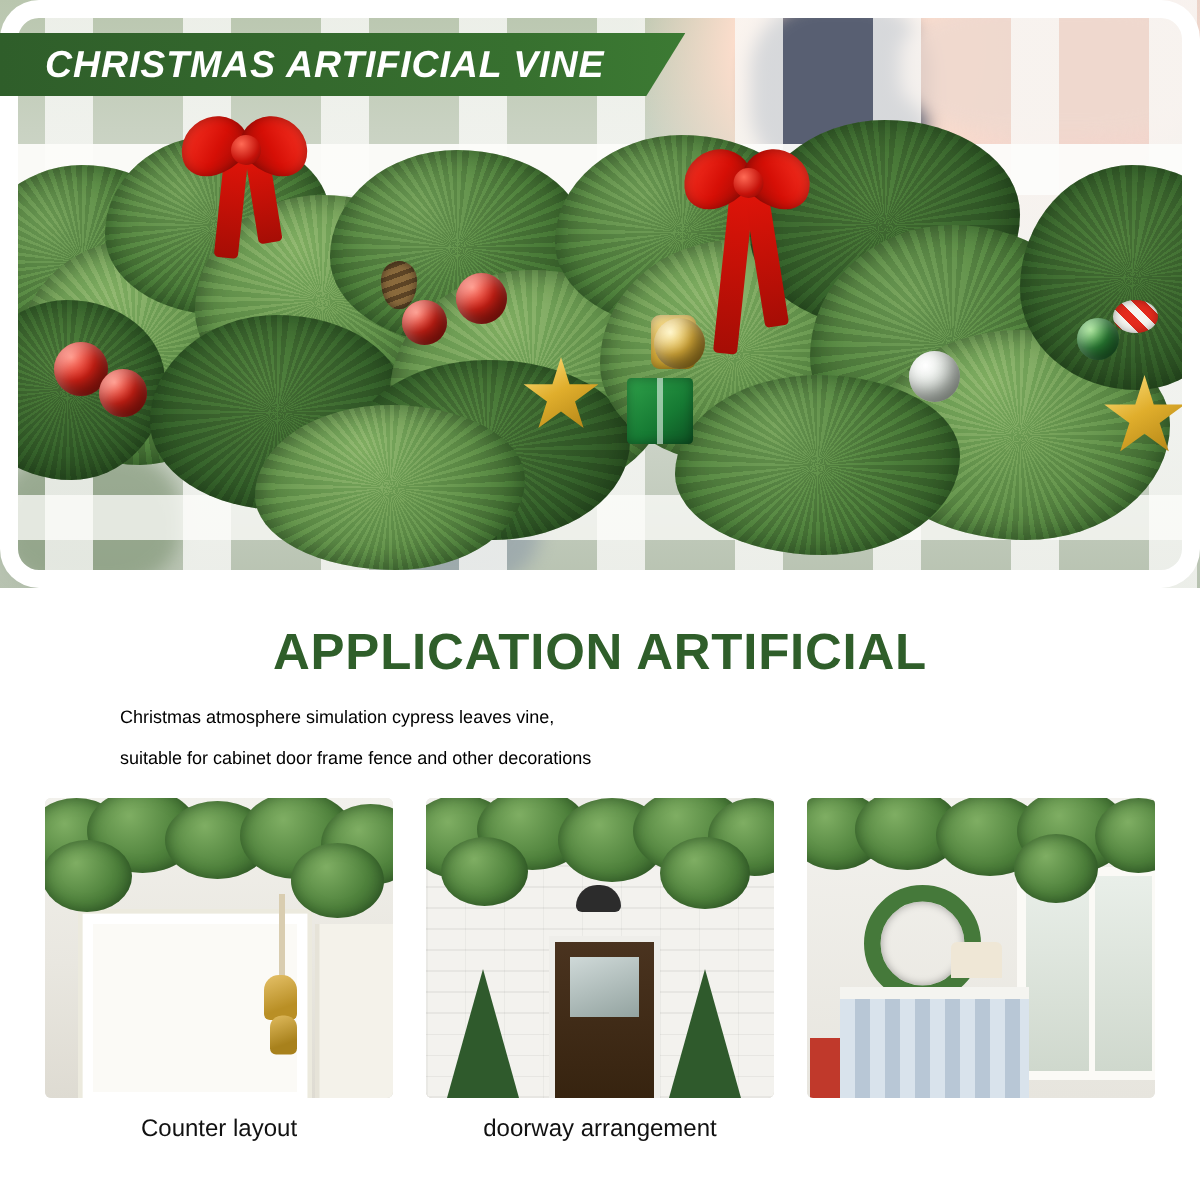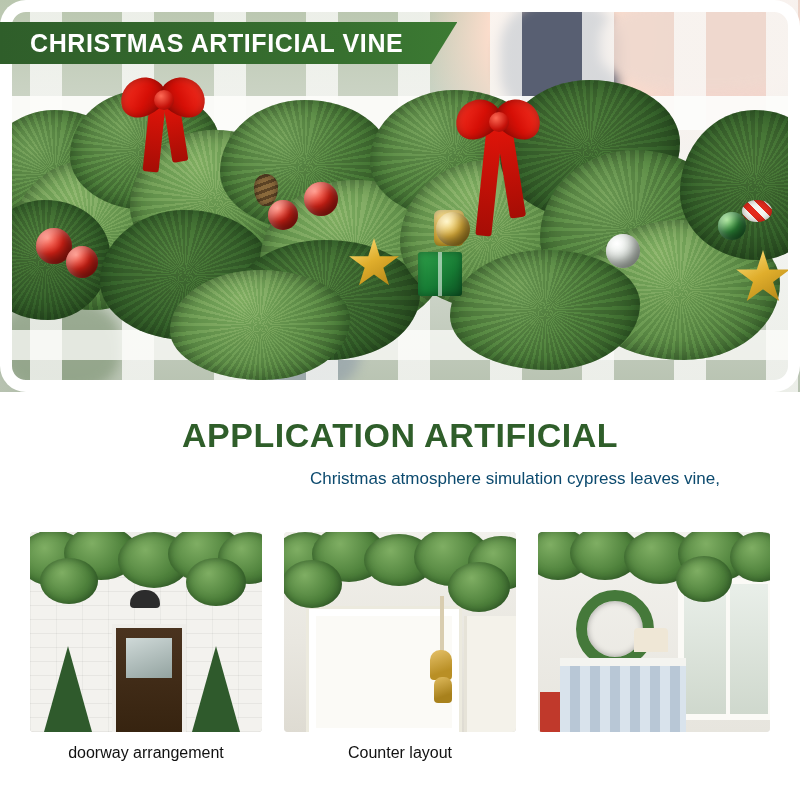--- a/index.html
+++ b/index.html
@@ -172,20 +172,21 @@
   
   .banner {
     position: absolute;
     left: 0; top: 22px;
     height: 42px;
     padding: 0 54px 0 30px;
     display: flex; align-items: center;
     background: linear-gradient(90deg, #2f5e2a 0%, #37702f 75%, #3c7a33 100%);
     clip-path: polygon(0 0, 100% 0, calc(100% - 26px) 100%, 0 100%);
     z-index: 6;
+    font-style: italic;
   }
   .banner-text {
     color: #ffffff;
     font-size: 25px;
     font-weight: bold;
     letter-spacing: .6px;
     white-space: nowrap;
   }
 
   
@@ -196,23 +197,23 @@
   }
   .section-title {
     text-align: center;
     color: #2f5e2a;
     font-size: 34px;
     font-weight: bold;
     letter-spacing: .5px;
     margin: 24px 0 10px 0;
   }
   .section-sub {
-    text-align: right;
-    color: #0c4a6e;
-    font-size: 17px;
+    text-align: left;
+    color: #000000;
+    font-size: 12px;
     line-height: 27px;
     padding: 0 80px;
   }
 
   
   .cards {
     position: absolute;
     left: 30px; top: 140px;
     width: 740px;
     display: flex;
@@ -441,23 +442,45 @@
 
   <div class="banner">
     <span class="banner-text">CHRISTMAS ARTIFICIAL VINE</span>
   </div>
 </div>
 
 <div class="section">
   <div class="section-title">APPLICATION ARTIFICIAL</div>
   <div class="section-sub">
     <span>Christmas atmosphere simulation cypress leaves vine,</span><br>
+    <span>suitable for cabinet door frame fence and other decorations</span>
   </div>
 
   <div class="cards">
+
+    <div class="card">
+      <div class="card-photo">
+        <div class="c1-bg"></div>
+        <div class="c1-cab"></div>
+        <div class="c1-cab2"></div>
+        <div class="c1-rope"></div>
+        <div class="c1-bell"></div>
+        <div class="c1-bell2"></div>
+        <div class="card-garland">
+          <div class="cg" style="left:0px;   top:6px;  width:66px; height:54px;"></div>
+          <div class="cg" style="left:40px;  top:0px;  width:74px; height:56px;"></div>
+          <div class="cg" style="left:92px;  top:8px;  width:70px; height:52px;"></div>
+          <div class="cg" style="left:142px; top:2px;  width:76px; height:58px;"></div>
+          <div class="cg" style="left:196px; top:10px; width:66px; height:54px;"></div>
+          <div class="cg" style="left:10px;  top:34px; width:60px; height:48px;"></div>
+          <div class="cg" style="left:176px; top:36px; width:62px; height:50px;"></div>
+        </div>
+      </div>
+      <div class="card-label">Counter layout</div>
+    </div>
 
     <div class="card">
       <div class="card-photo">
         <div class="c2-bg"></div>
         <div class="c2-wall"></div>
         <div class="c2-lamp"></div>
         <div class="c2-door">
             <div class="c2-doorglass"></div>
           </div>
         <div class="c2-tree l"></div>
@@ -470,41 +493,20 @@
           <div class="cg" style="left:200px; top:6px;  width:62px; height:52px;"></div>
           <div class="cg" style="left:22px;  top:32px; width:58px; height:46px;"></div>
           <div class="cg" style="left:168px; top:32px; width:60px; height:48px;"></div>
         </div>
       </div>
       <div class="card-label">doorway arrangement</div>
     </div>
 
     <div class="card">
       <div class="card-photo">
-        <div class="c1-bg"></div>
-        <div class="c1-cab"></div>
-        <div class="c1-cab2"></div>
-        <div class="c1-rope"></div>
-        <div class="c1-bell"></div>
-        <div class="c1-bell2"></div>
-        <div class="card-garland">
-          <div class="cg" style="left:0px;   top:6px;  width:66px; height:54px;"></div>
-          <div class="cg" style="left:40px;  top:0px;  width:74px; height:56px;"></div>
-          <div class="cg" style="left:92px;  top:8px;  width:70px; height:52px;"></div>
-          <div class="cg" style="left:142px; top:2px;  width:76px; height:58px;"></div>
-          <div class="cg" style="left:196px; top:10px; width:66px; height:54px;"></div>
-          <div class="cg" style="left:10px;  top:34px; width:60px; height:48px;"></div>
-          <div class="cg" style="left:176px; top:36px; width:62px; height:50px;"></div>
-        </div>
-      </div>
-      <div class="card-label">Counter layout</div>
-    </div>
-
-    <div class="card">
-      <div class="card-photo">
         <div class="c3-bg"></div>
         <div class="c3-win">
             <div class="c3-winbar"></div>
           </div>
         <div class="c3-wreath"></div>
         <div class="c3-lamp"></div>
         <div class="c3-night"></div>
         <div class="c3-bed"></div>
         <div class="card-garland">
           <div class="cg" style="left:0px;   top:2px;  width:64px; height:52px;"></div>

